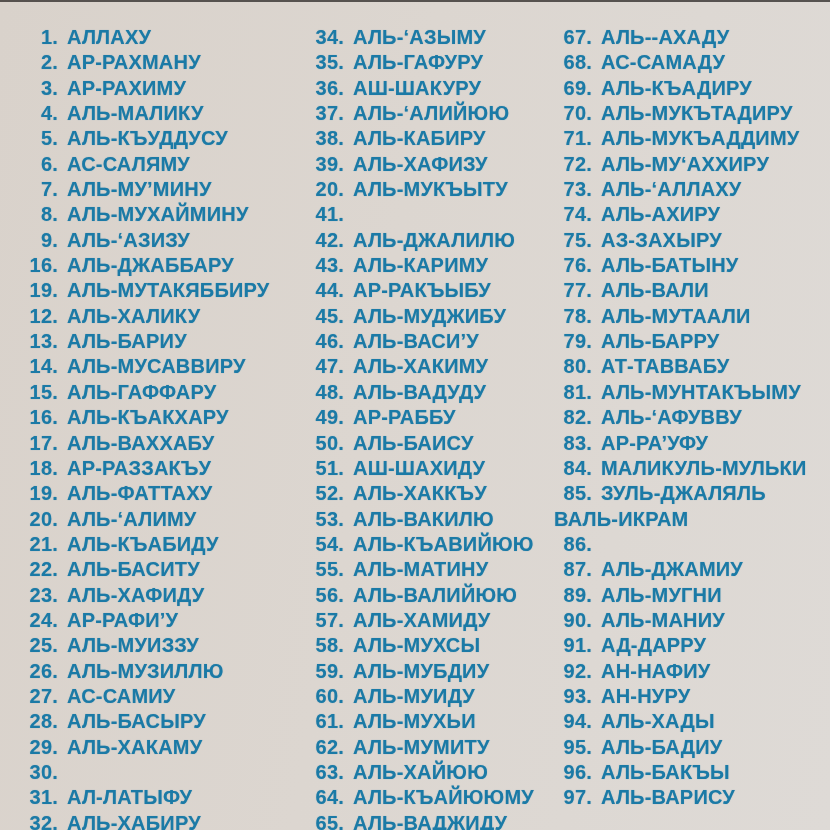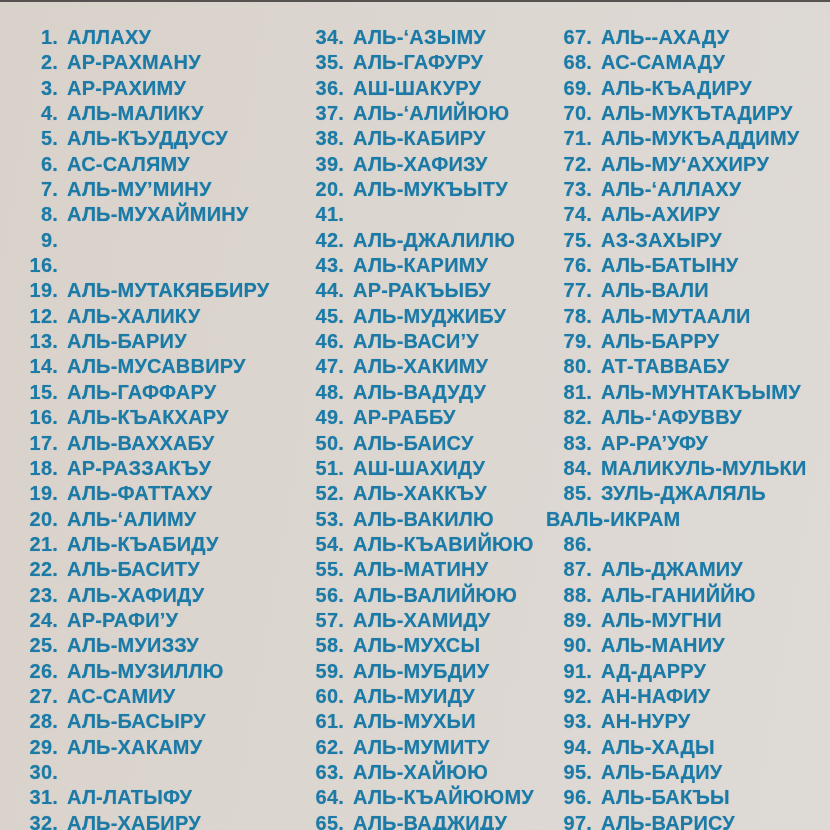--- a/index.html
+++ b/index.html
@@ -53,21 +53,21 @@
   }
   .col-2 .num, .col-3 .num { width: 46px; flex: 0 0 46px; }
   .num, .name {
     font-weight: 700;
     font-size: 20px;
     color: #1b7aa6;
     letter-spacing: 0.2px;
     text-shadow: 0 0 1px rgba(27, 122, 166, 0.45);
   }
   .name { margin-left: 9px; }
-  .row.wrap .name { margin-left: 0; }
+  .row.wrap .name { margin-left: 8px; }
 </style>
 </head>
 <body>
 
 <div class="top-edge"></div>
 
 <div class="names-list">
   <div class="col col-1">
       <div class="row">
         <span class="num">1.</span>
@@ -96,23 +96,25 @@
       <div class="row">
         <span class="num">7.</span>
         <span class="name">АЛЬ-МУ’МИНУ</span>
       </div>
       <div class="row">
         <span class="num">8.</span>
         <span class="name">АЛЬ-МУХАЙМИНУ</span>
       </div>
       <div class="row">
         <span class="num">9.</span>
+        <span class="name">АЛЬ-‘АЗИЗУ</span>
       </div>
       <div class="row">
         <span class="num">16.</span>
+        <span class="name">АЛЬ-ДЖАББАРУ</span>
       </div>
       <div class="row">
         <span class="num">19.</span>
         <span class="name">АЛЬ-МУТАКЯББИРУ</span>
       </div>
       <div class="row">
         <span class="num">12.</span>
         <span class="name">АЛЬ-ХАЛИКУ</span>
       </div>
       <div class="row">
@@ -403,24 +405,20 @@
       </div>
       <div class="row wrap">
         <span class="name">ВАЛЬ-ИКРАМ</span>
       </div>
       <div class="row">
         <span class="num">86.</span>
       </div>
       <div class="row">
         <span class="num">87.</span>
         <span class="name">АЛЬ-ДЖАМИУ</span>
-      </div>
-      <div class="row">
-        <span class="num">88.</span>
-        <span class="name">АЛЬ-ГАНИЙЙЮ</span>
       </div>
       <div class="row">
         <span class="num">89.</span>
         <span class="name">АЛЬ-МУГНИ</span>
       </div>
       <div class="row">
         <span class="num">90.</span>
         <span class="name">АЛЬ-МАНИУ</span>
       </div>
       <div class="row">

